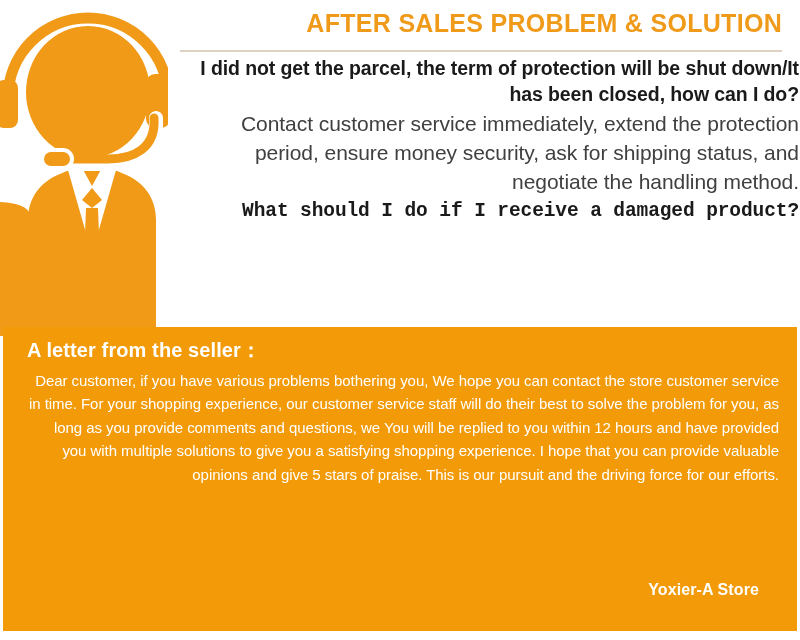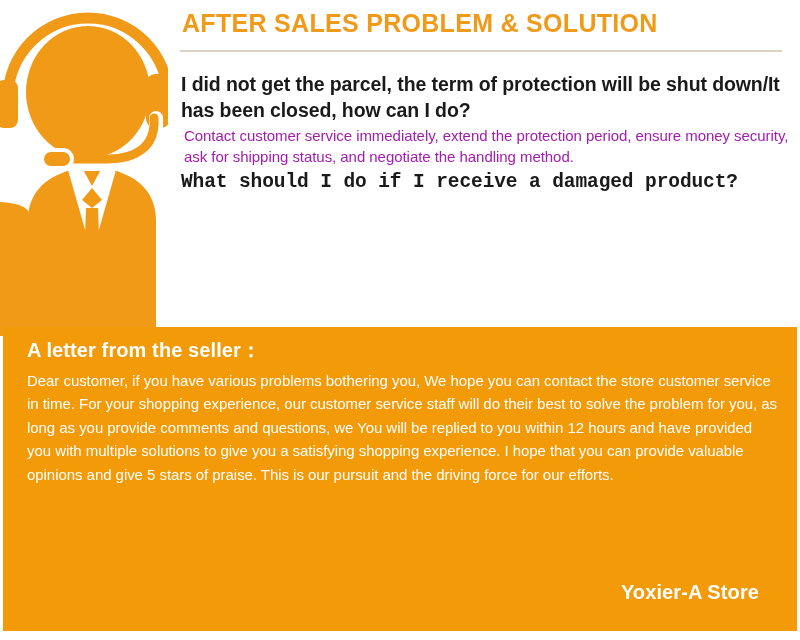--- a/index.html
+++ b/index.html
@@ -13,20 +13,21 @@
     overflow: hidden;
     font-family: "Liberation Sans", sans-serif;
     -webkit-font-smoothing: antialiased;
   }
 
   .banner {
     position: relative;
     width: 800px;
     height: 640px;
     background: #ffffff;
+    text-align: right;
   }
 
   
   .top-section {
     position: absolute;
     left: 0;
     top: 0;
     width: 800px;
     height: 336px;
     background: #ffffff;
@@ -73,35 +74,34 @@
     width: 602px;
     height: 2px;
     background: #ddd2c4;
   }
 
   .qa-body {
     position: absolute;
     left: 13px;
     top: 56px;
     width: 618px;
-    margin-top: 16px;
   }
 
   .q-text {
     color: #1a1a1a;
     font-size: 19.5px;
     font-weight: bold;
     line-height: 1.32;
     margin: 0 0 3px 0;
     letter-spacing: -0.1px;
   }
 
   .a-text {
-    color: #a21caf;
-    font-size: 15px;
+    color: #404040;
+    font-size: 21px;
     font-weight: normal;
     line-height: 1.38;
     margin: 0 0 2px 3px;
     letter-spacing: -0.05px;
   }
 
   .q-text.second {
     margin-top: 2px;
     font-family: Liberation Mono, monospace;
   }
@@ -141,21 +141,21 @@
     font-weight: normal;
     line-height: 1.56;
     letter-spacing: -0.05px;
   }
 
   .letter-signature {
     position: absolute;
     right: 38px;
     top: 254px;
     color: #ffffff;
-    font-size: 20px;
+    font-size: 16px;
     font-weight: bold;
     letter-spacing: 0.1px;
   }
 </style>
 </head>
 <body>
 
 <div class="banner">
 
   <div class="top-section">

